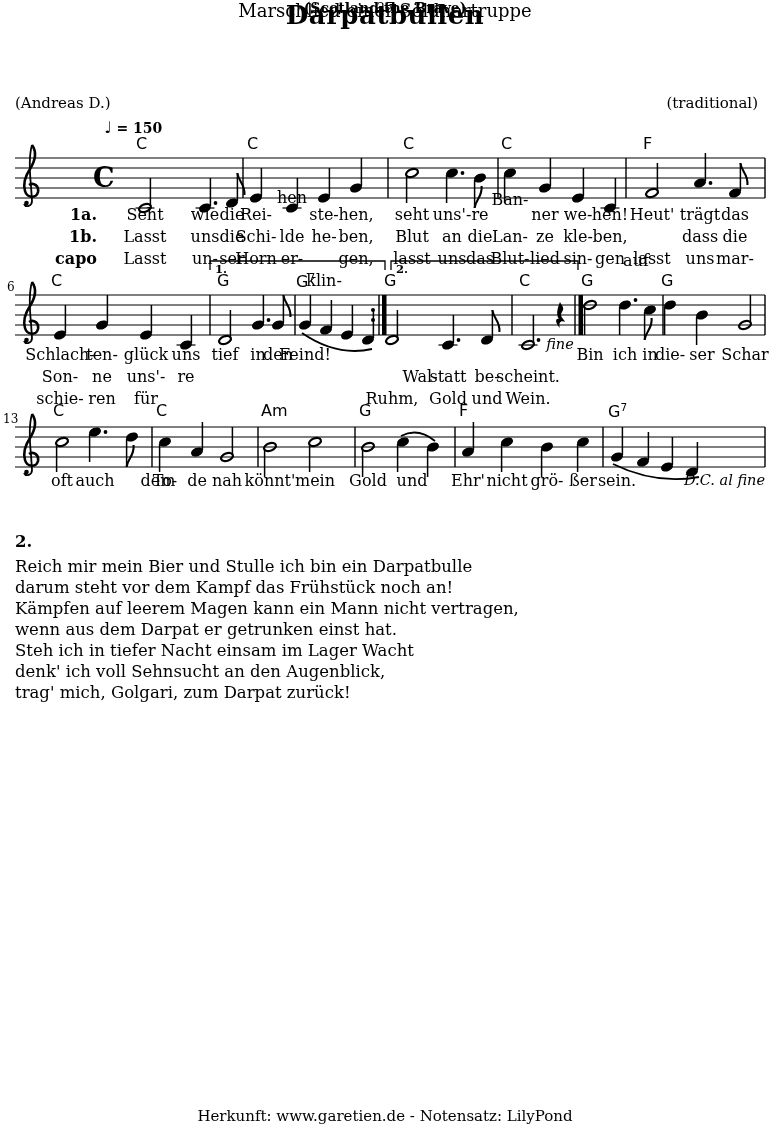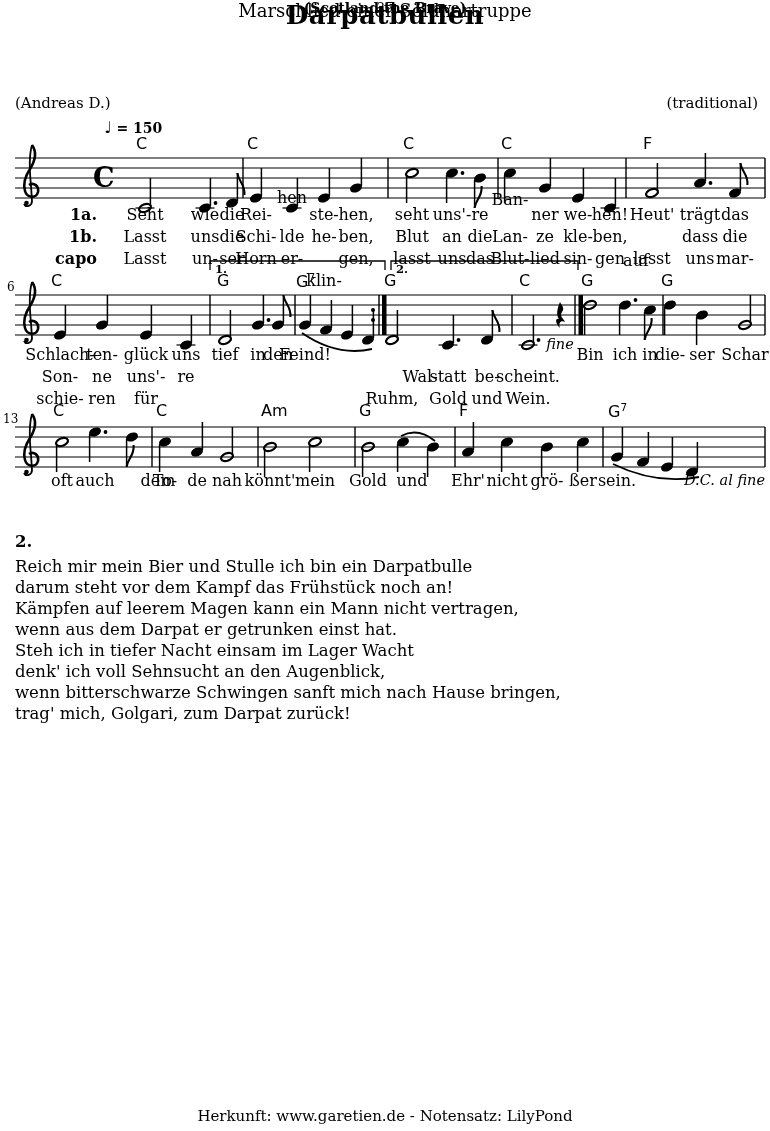--- a/index.html
+++ b/index.html
@@ -359,18 +359,17 @@
     </div>
 
   <div class="abs verse-num" style="left:15px;top:532px">2.</div>
   <div class="abs verse" style="left:15px;top:556px">
     <div>Reich mir mein Bier und Stulle ich bin ein Darpatbulle</div>
     <div>darum steht vor dem Kampf das Frühstück noch an!</div>
     <div>Kämpfen auf leerem Magen kann ein Mann nicht vertragen,</div>
     <div>wenn aus dem Darpat er getrunken einst hat.</div>
     <div>Steh ich in tiefer Nacht einsam im Lager Wacht</div>
     <div>denk' ich voll Sehnsucht an den Augenblick,</div>
-    <div>wenn bitterschwarze Schwingen sanft mich nach Hause bringen,</div>
     <div>trag' mich, Golgari, zum Darpat zurück!</div>
   </div>
 
   <div class="abs ctrline footer" style="top:1107px">Herkunft: www.garetien.de - Notensatz: LilyPond</div>
 </div>
 
 </body></html>

